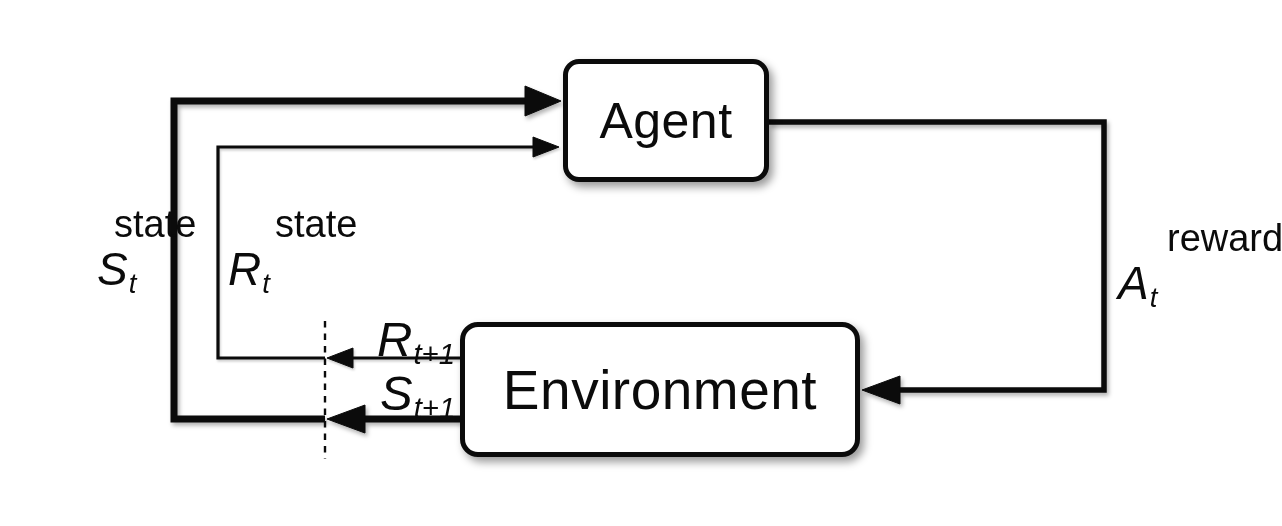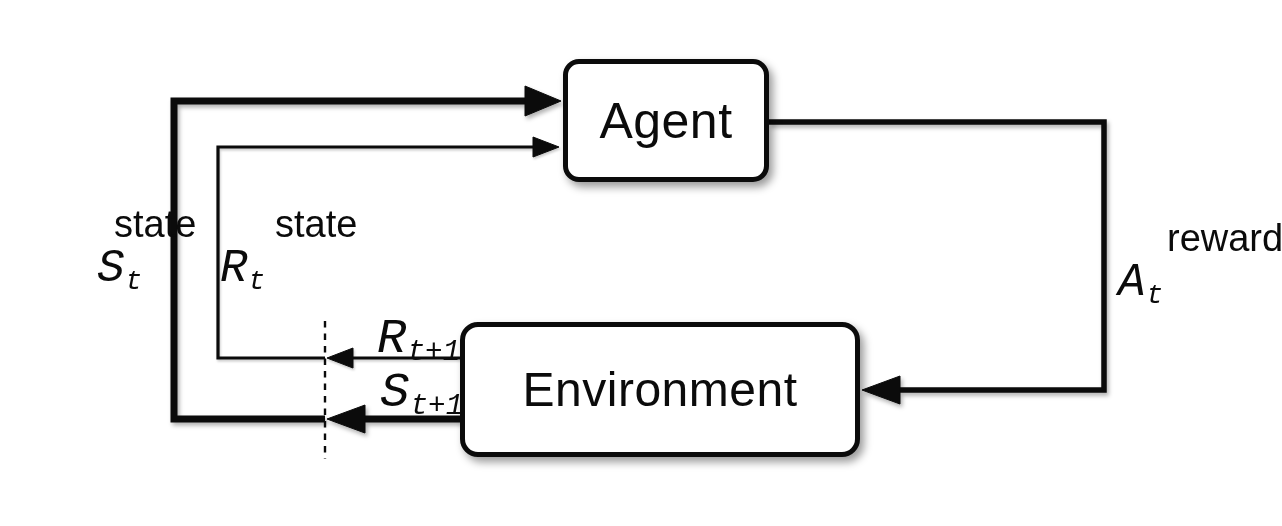--- a/index.html
+++ b/index.html
@@ -40,52 +40,52 @@
   .box-agent {
     left: 563px; top: 59px;
     width: 206px; height: 123px;
     border-radius: 16px;
     font-size: 50px;
   }
   .box-environment {
     left: 460px; top: 322px;
     width: 400px; height: 135px;
     border-radius: 18px;
-    font-size: 48px;
+    font-size: 55px;
   }
 
   .word-label {
     position: absolute;
     z-index: 3;
     font-size: 38px;
     line-height: 1.0;
     white-space: nowrap;
     margin-left: 48px;
   }
   .math-label {
     position: absolute;
     z-index: 3;
-    font-family: Liberation Mono, monospace;
+    font-family: Liberation Sans, sans-serif;
     font-style: italic;
     font-size: 46px;
     line-height: 1.0;
     white-space: nowrap;
   }
   .math-label sub {
     font-size: 0.60em;
     line-height: 0;
     vertical-align: -0.28em;
     margin-left: 1px;
   }
   .math-small { font-size: 49px; }
 
   .lbl-state   { left: 66px;   top: 205px; }
   .sym-state   { left: 97px;   top: 246px; }
   .lbl-reward  { left: 227px;  top: 205px; }
-  .sym-reward  { left: 220px;  top: 246px; }
+  .sym-reward  { left: 228px;  top: 246px; }
   .lbl-action  { left: 1119px; top: 219px; }
   .sym-action  { left: 1118px; top: 260px; }
   .sym-next-reward { left: 377px; top: 315px; }
   .sym-next-state  { left: 380px; top: 369px; }
 </style>
 </head>
 <body>
 
 <div class="canvas">
 

